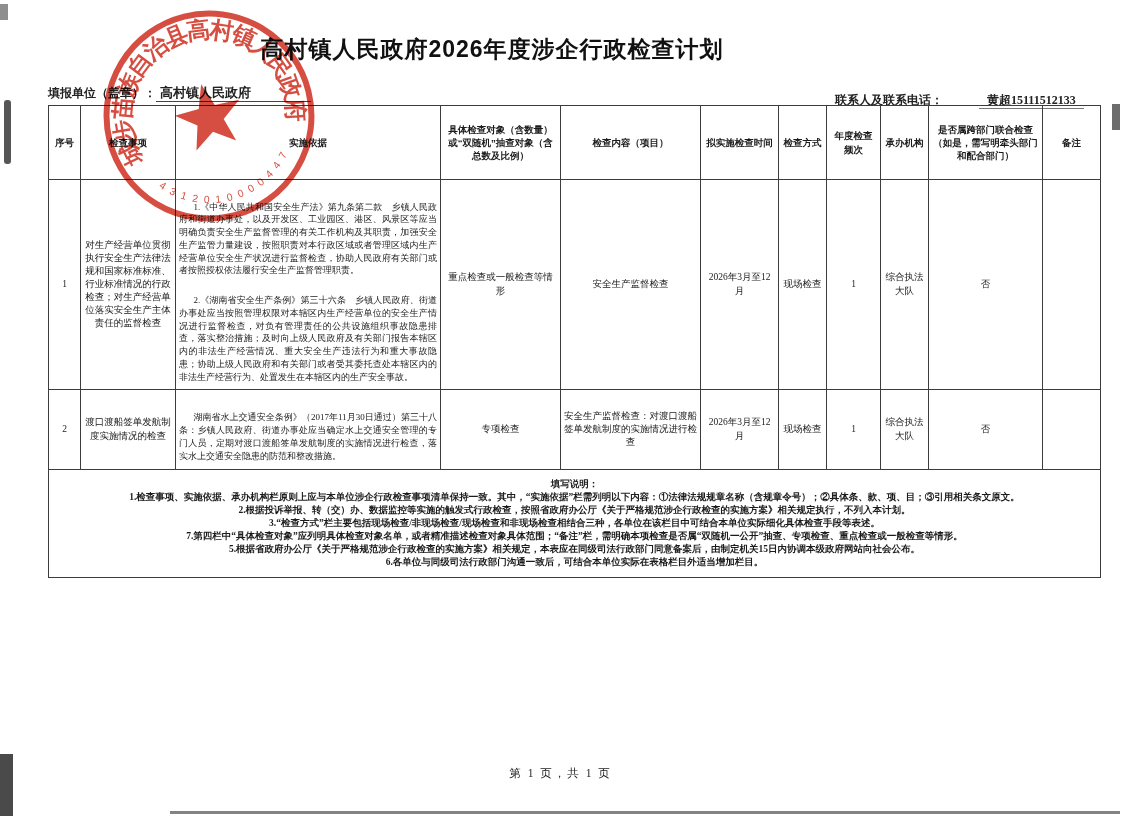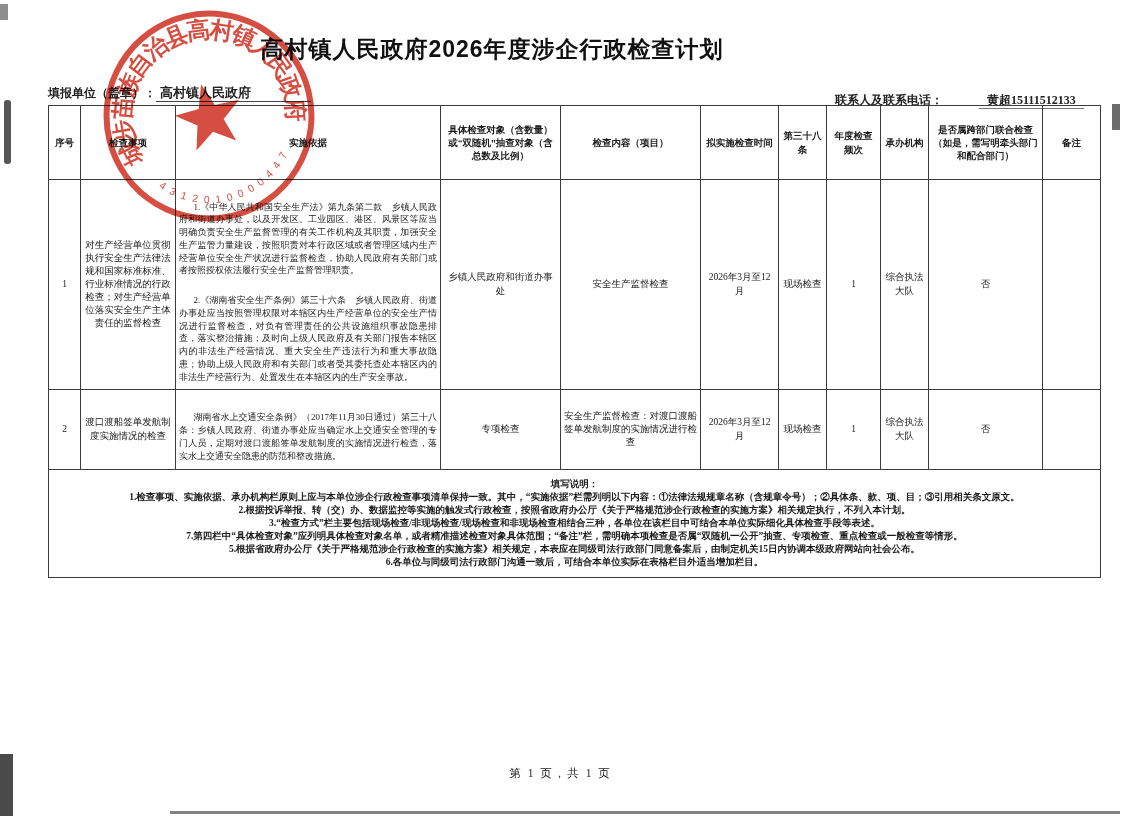--- a/index.html
+++ b/index.html
@@ -103,34 +103,34 @@
       <col style="width:58px">
   </colgroup>
   <tbody>
       <tr>
     <th>序号</th>
     <th>检查事项</th>
     <th>实施依据</th>
     <th>具体检查对象（含数量）或“双随机”抽查对象（含总数及比例）</th>
     <th>检查内容（项目）</th>
     <th>拟实施检查时间</th>
-    <th>第三十八条</th>
+    <th>检查方式</th>
     <th>年度检查频次</th>
     <th>承办机构</th>
     <th>是否属跨部门联合检查（如是，需写明牵头部门和配合部门）</th>
     <th>备注</th>
   </tr>
   <tr class="row-1">
     <td>1</td>
     <td>对生产经营单位贯彻执行安全生产法律法规和国家标准标准、行业标准情况的行政检查；对生产经营单位落实安全生产主体责任的监督检查</td>
     <td class="basis-cell">
       <p>1.《中华人民共和国安全生产法》第九条第二款　乡镇人民政府和街道办事处，以及开发区、工业园区、港区、风景区等应当明确负责安全生产监督管理的有关工作机构及其职责，加强安全生产监管力量建设，按照职责对本行政区域或者管理区域内生产经营单位安全生产状况进行监督检查，协助人民政府有关部门或者按照授权依法履行安全生产监督管理职责。</p>
       <p>2.《湖南省安全生产条例》第三十六条　乡镇人民政府、街道办事处应当按照管理权限对本辖区内生产经营单位的安全生产情况进行监督检查，对负有管理责任的公共设施组织事故隐患排查，落实整治措施；及时向上级人民政府及有关部门报告本辖区内的非法生产经营情况、重大安全生产违法行为和重大事故隐患；协助上级人民政府和有关部门或者受其委托查处本辖区内的非法生产经营行为、处置发生在本辖区内的生产安全事故。</p>
     </td>
-    <td>乡镇人民政府和街道办事处</td>
+    <td>重点检查或一般检查等情形</td>
     <td>安全生产监督检查</td>
     <td>2026年3月至12月</td>
     <td>现场检查</td>
     <td>1</td>
     <td>综合执法大队</td>
     <td>否</td>
     <td></td>
   </tr>
   <tr class="row-2">
     <td>2</td>

